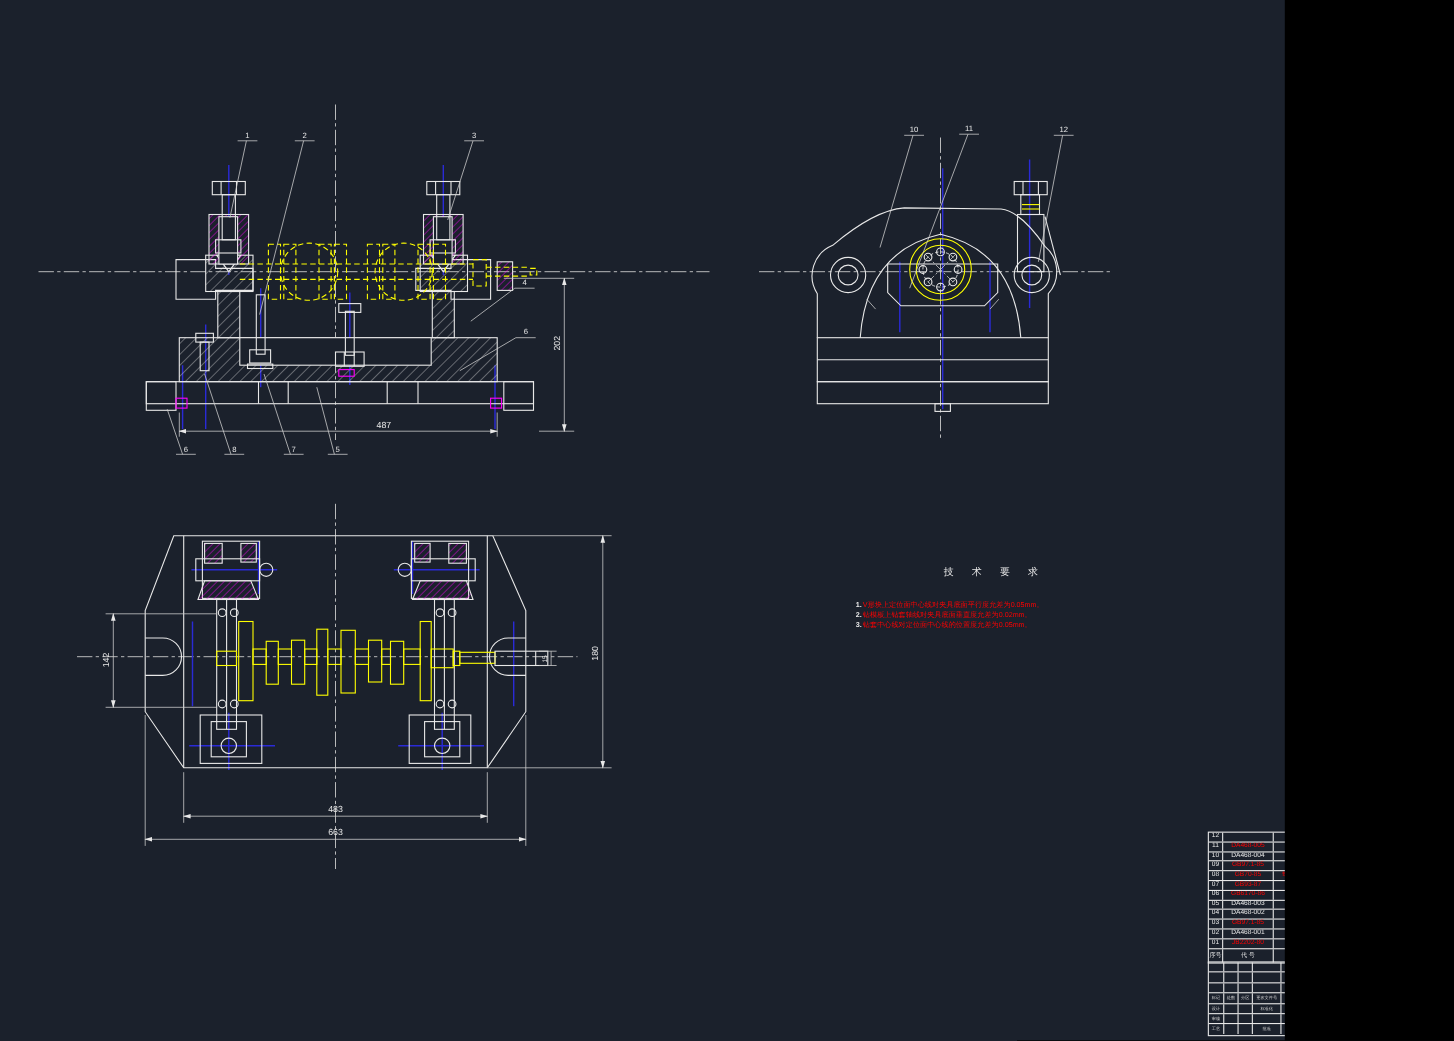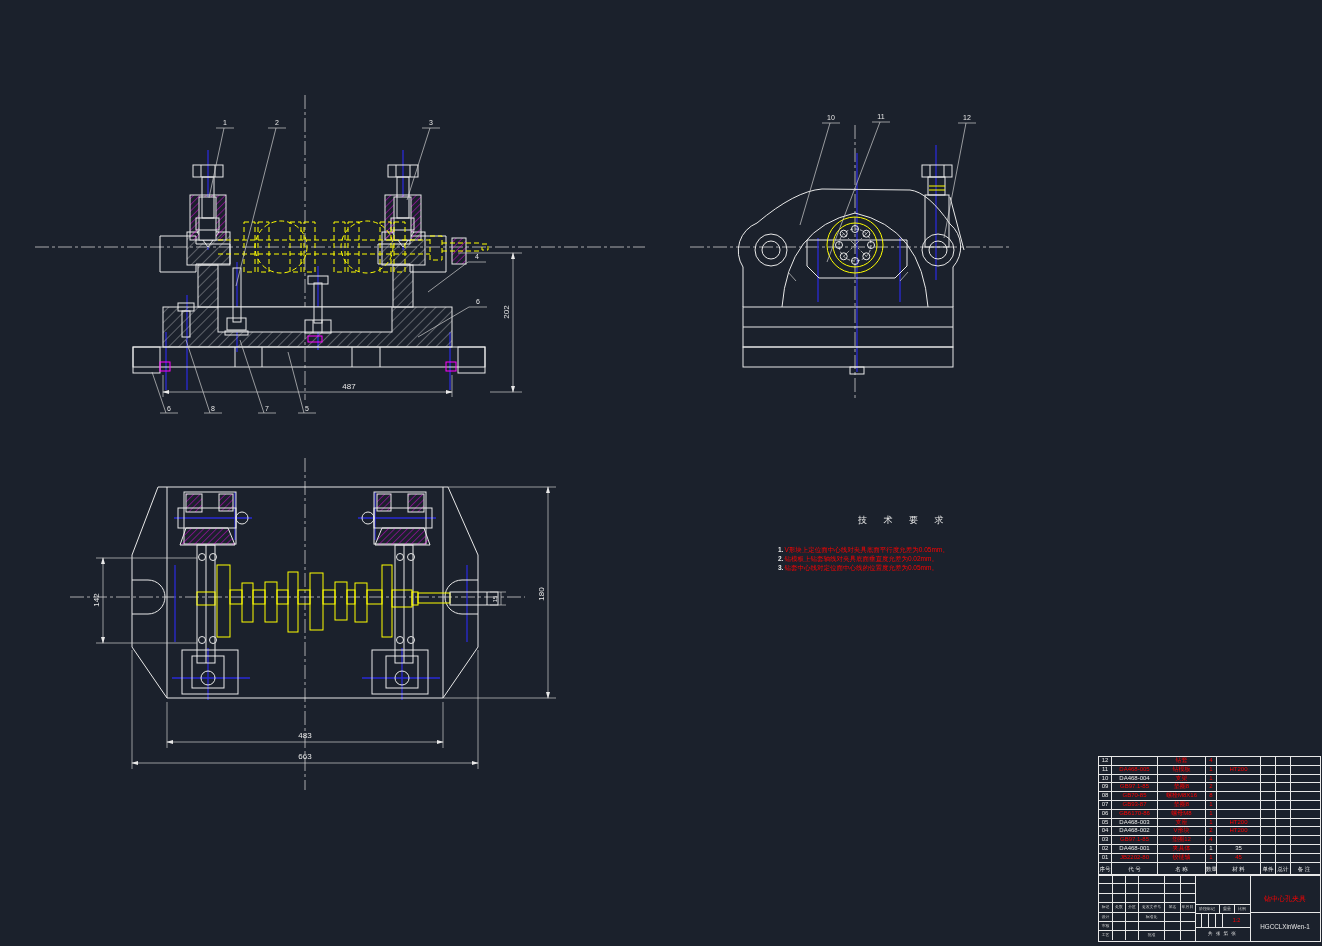--- a/index.html
+++ b/index.html
@@ -1,16 +1,16 @@
 <!DOCTYPE html>
 <html><head>
 <meta charset="utf-8">
 <style>
   html,body{margin:0;padding:0;background:#000;}
-  .canvas{position:relative;width:1322px;height:946px;background:#1b212c;overflow:hidden;
+  .canvas{position:relative;width:1168px;height:946px;background:#1b212c;overflow:hidden;
           font-family:"Liberation Sans",sans-serif;}
   svg text{font-family:"Liberation Sans",sans-serif;fill:#e8e8e8;}
   .w{stroke:#e8e8e8;fill:none;stroke-width:1;}
   .bgfill{fill:#1b212c;stroke:#e8e8e8;stroke-width:1;}
   .y{stroke:#ffff00;fill:none;stroke-width:1;}
   .yd{stroke:#ffff00;fill:none;stroke-width:1;stroke-dasharray:5 3;}
   .m{stroke:#ff00ff;fill:none;stroke-width:1;}
   .bl{stroke:#2a2ad6;fill:none;stroke-width:1.3;}
   .cl{stroke:#cfcfcf;fill:none;stroke-width:.8;stroke-dasharray:14 3 3 3;}
   .cld{stroke:#cfcfcf;fill:none;stroke-width:.7;stroke-dasharray:8 2 2 2;}

